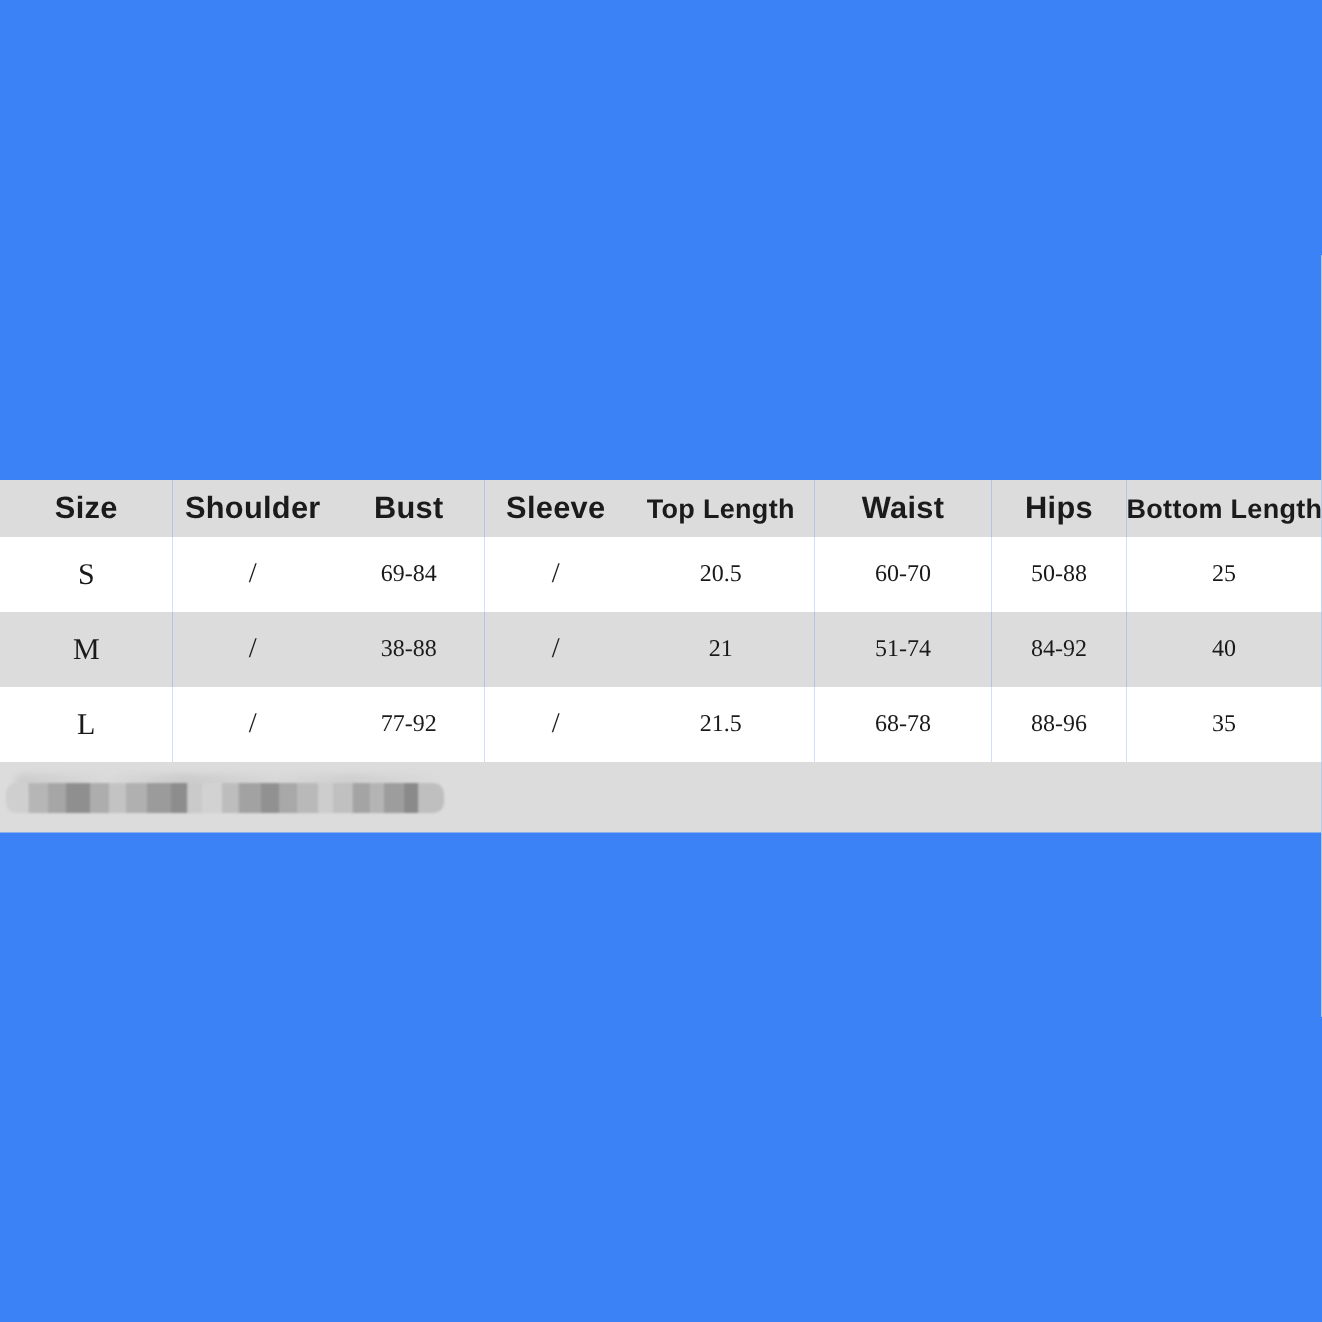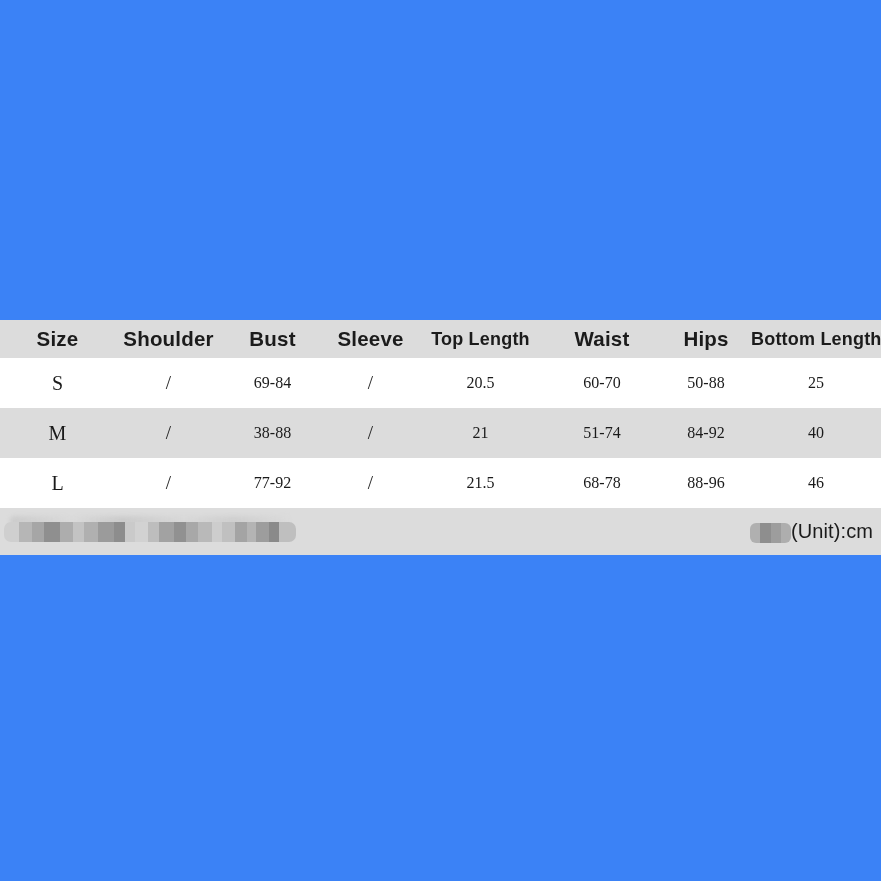--- a/index.html
+++ b/index.html
@@ -212,21 +212,21 @@
         </tr>
 
         <tr class="data-row odd-row">
           <td class="size-cell">L</td>
           <td class="slash-cell">/</td>
           <td>77-92</td>
           <td class="slash-cell">/</td>
           <td>21.5</td>
           <td>68-78</td>
           <td>88-96</td>
-          <td>46</td>
+          <td>35</td>
         </tr>
       </tbody>
     </table>
 
     <div class="chart-footer">
 
       <div class="redaction-ghost"></div>
 
       <div class="redaction redaction-left">
         <span style="width:18px;background:#cfcfcf"></span>
@@ -247,26 +247,17 @@
         <span style="width:17px;background:#b9b9b9"></span>
         <span style="width:12px;background:#cdcdcd"></span>
         <span style="width:16px;background:#c0c0c0"></span>
         <span style="width:14px;background:#a4a4a4"></span>
         <span style="width:11px;background:#b4b4b4"></span>
         <span style="width:15px;background:#9d9d9d"></span>
         <span style="width:13px;background:#8a8a8a"></span>
         <span style="width:20px;background:#bfbfbf"></span>
       </div>
 
-      <div class="unit-wrap">
-        <div class="redaction-unit">
-          <span style="width:10px;background:#b0b0b0"></span>
-          <span style="width:11px;background:#8e8e8e"></span>
-          <span style="width:10px;background:#9d9d9d"></span>
-          <span style="width:10px;background:#aeaeae"></span>
-        </div>
-        <span class="unit-text">(Unit):cm</span>
-      </div>
 
     </div>
 
   </div>
 </div>
 
 </body></html>

